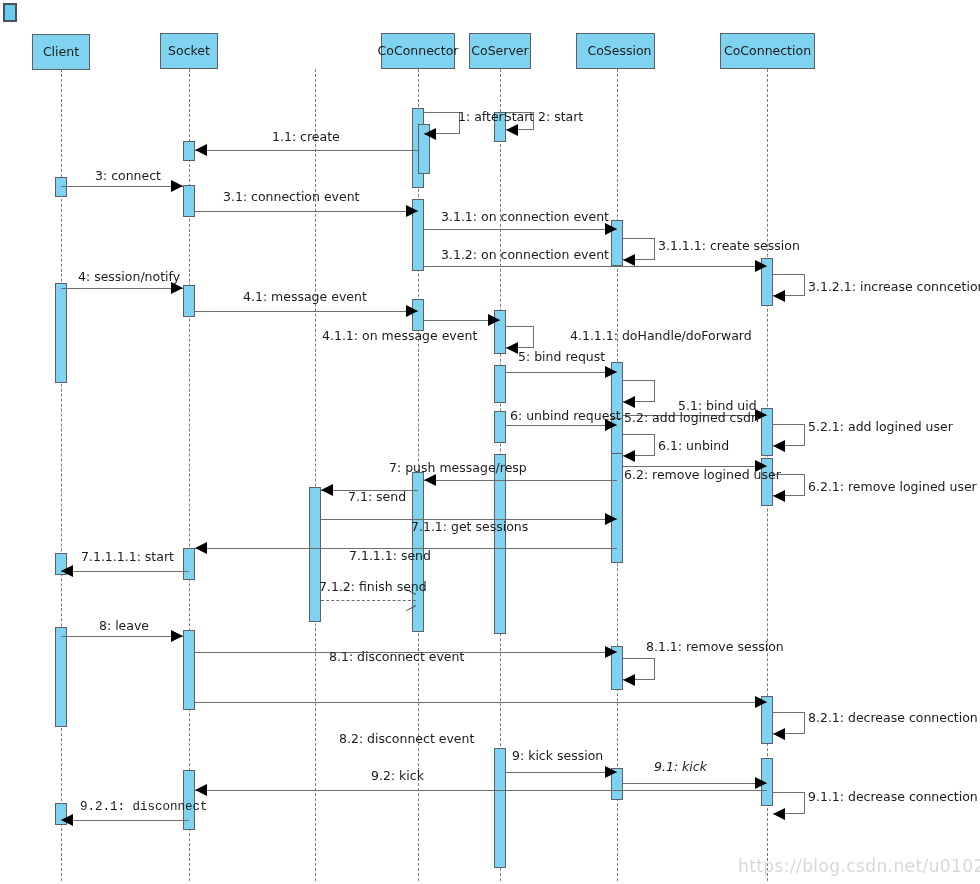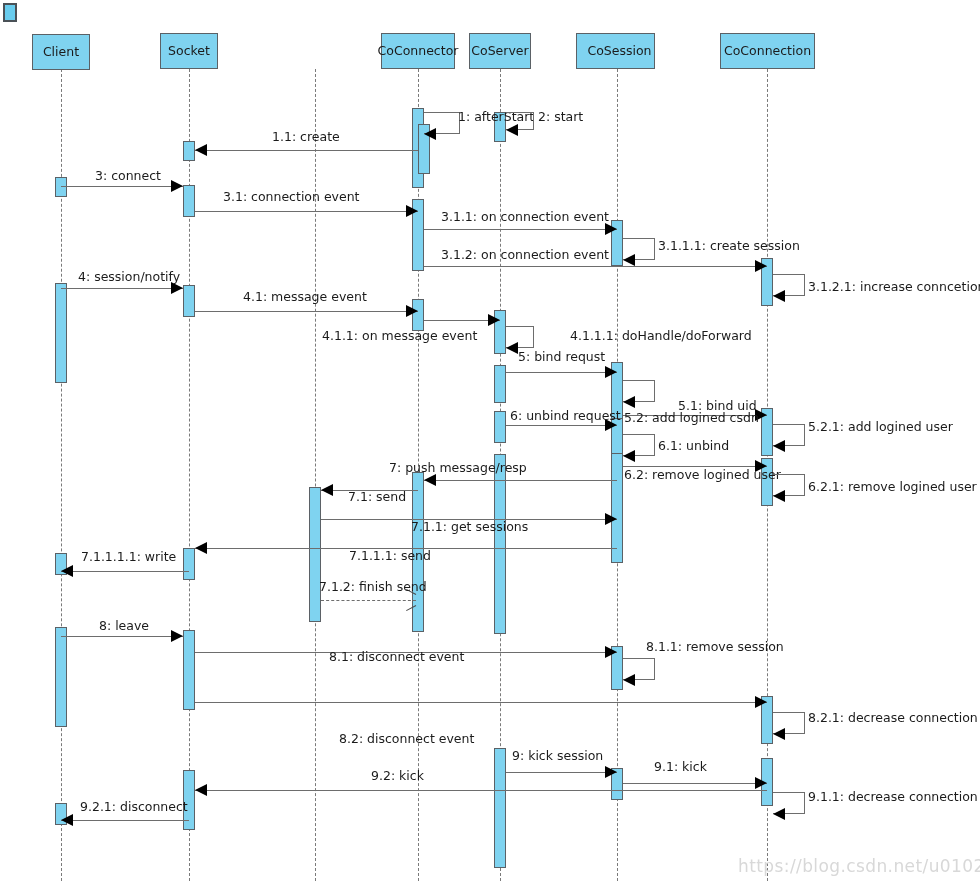--- a/index.html
+++ b/index.html
@@ -220,21 +220,21 @@
   <div class="msg-line" style="left:321px; top:519px; width:296px;"></div>
   <div class="arw right" style="left:605px; top:513px;"></div>
   <div class="lbl" style="left:411px; top:520px;">7.1.1: get sessions</div>
 
   <div class="msg-line" style="left:195px; top:548px; width:422px;"></div>
   <div class="arw left" style="left:195px; top:542px;"></div>
   <div class="lbl" style="left:349px; top:549px;">7.1.1.1: send</div>
 
   <div class="msg-line" style="left:61px; top:571px; width:128px;"></div>
   <div class="arw left" style="left:61px; top:565px;"></div>
-  <div class="lbl" style="left:81px; top:550px;">7.1.1.1.1: write</div>
+  <div class="lbl" style="left:81px; top:550px;">7.1.1.1.1: start</div>
 
   <div class="msg-line dashed" style="left:321px; top:600px; width:95px;"></div>
   <div class="arw-open" style="left:405px; top:594px;"></div>
   <div class="lbl" style="left:319px; top:580px;">7.1.2: finish send</div>
 
   <div class="msg-line" style="left:61px; top:636px; width:122px;"></div>
   <div class="arw right" style="left:171px; top:630px;"></div>
   <div class="lbl" style="left:99px; top:619px;">8: leave</div>
 
   <div class="msg-line" style="left:195px; top:652px; width:422px;"></div>
@@ -252,29 +252,29 @@
   <div class="self" style="left:773px; top:712px; width:32px; height:22px;"></div>
   <div class="arw left" style="left:773px; top:728px;"></div>
   <div class="lbl" style="left:808px; top:711px;">8.2.1: decrease connection</div>
 
   <div class="msg-line" style="left:506px; top:772px; width:111px;"></div>
   <div class="arw right" style="left:605px; top:766px;"></div>
   <div class="lbl" style="left:512px; top:749px;">9: kick session</div>
 
   <div class="msg-line" style="left:623px; top:783px; width:144px;"></div>
   <div class="arw right" style="left:755px; top:777px;"></div>
-  <div class="lbl" style="left:654px; top:760px;">9.1: kick</div>
+  <div class="lbl" style="left:654px; top:760px;font-style:italic;">9.1: kick</div>
 
   <div class="self" style="left:773px; top:792px; width:32px; height:22px;"></div>
   <div class="arw left" style="left:773px; top:808px;"></div>
   <div class="lbl" style="left:808px; top:790px;">9.1.1: decrease connection</div>
 
   <div class="msg-line" style="left:195px; top:790px; width:572px;"></div>
   <div class="arw left" style="left:195px; top:784px;"></div>
   <div class="lbl" style="left:371px; top:769px;">9.2: kick</div>
 
   <div class="msg-line" style="left:61px; top:820px; width:128px;"></div>
   <div class="arw left" style="left:61px; top:814px;"></div>
-  <div class="lbl" style="left:80px; top:800px;">9.2.1: disconnect</div>
+  <div class="lbl" style="left:80px; top:800px;font-family:Liberation Mono, monospace;">9.2.1: disconnect</div>
 
   <div class="watermark" style="left:738px; top:856px;">https://blog.csdn.net/u010223072</div>
 
 </div>
 
 </body></html>

